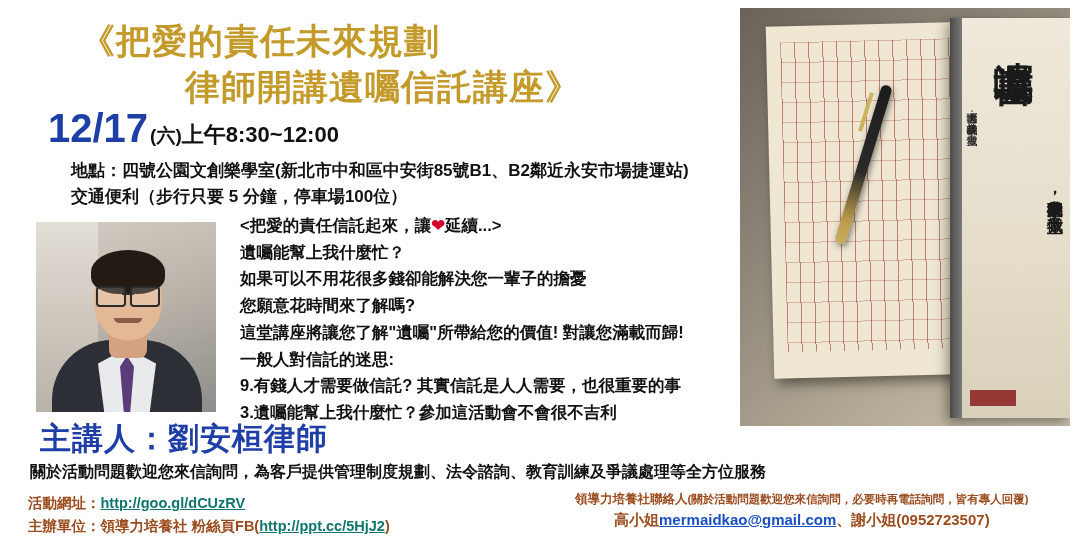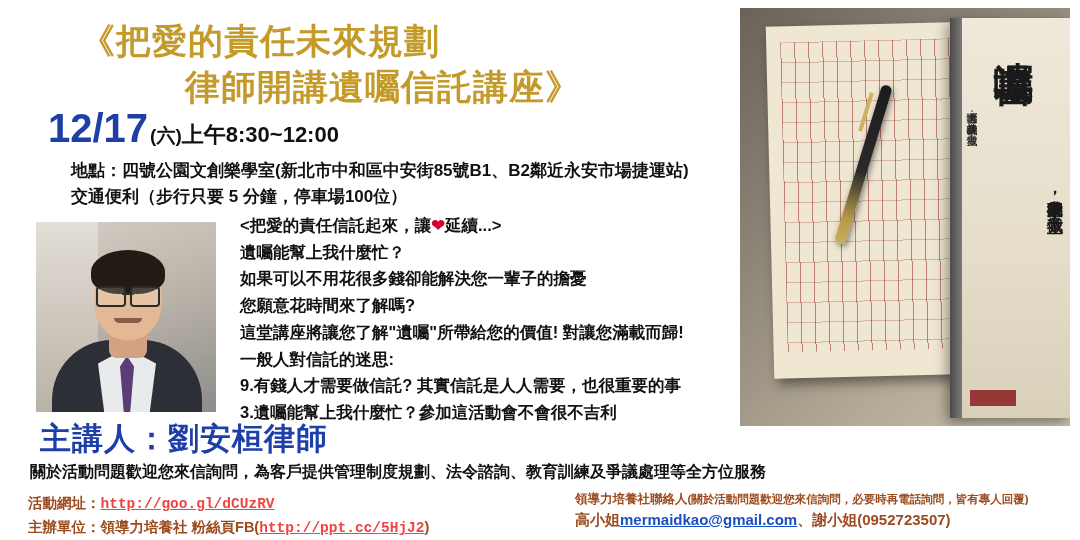--- a/index.html
+++ b/index.html
@@ -203,34 +203,35 @@
   .footer-left {
     position: absolute;
     left: 28px;
     top: 492px;
     font-size: 14.5px;
     line-height: 1.62;
     color: #9c4b1e;
     font-weight: bold;
     white-space: nowrap;
   }
-  .footer-left .link { color: #ef4444; text-decoration: underline; font-weight: bold; font-family: Liberation Mono, monospace;}
+  .footer-left .link { color: #0f766e; text-decoration: underline; font-weight: bold;}
   .footer-left .plain { color: #9c4b1e; }
   .footer-right {
     position: absolute;
     left: 575px;
     top: 490px;
     font-size: 12.5px;
     line-height: 1.5;
     color: #9c4b1e;
     font-weight: bold;
     white-space: nowrap;
   }
   .footer-right .big {
     font-size: 15px;
+    text-align: center;
   }
   .footer-right .link { color: #1a4fc4; text-decoration: underline; }
   .footer-right .contact-note { font-size: 11.5px; }
 
   
   .book-img {
     position: absolute;
     left: 740px;
     top: 8px;
     width: 330px;

